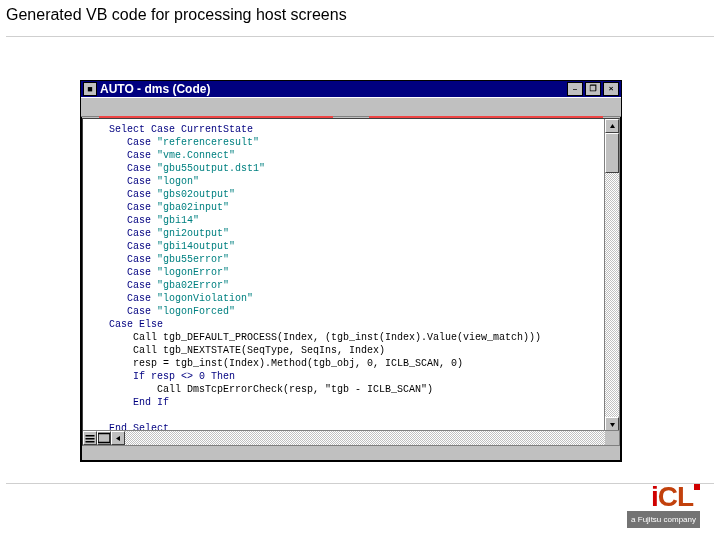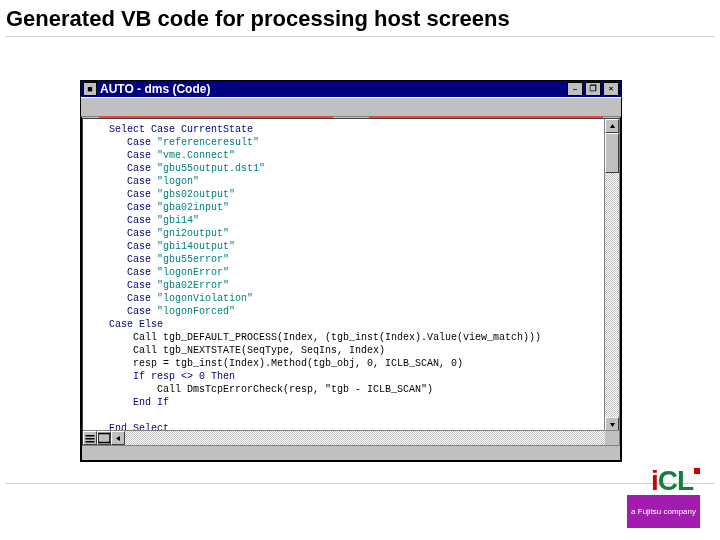--- a/index.html
+++ b/index.html
@@ -1,17 +1,17 @@
 <!DOCTYPE html>
 <html><head>
 <meta charset="utf-8">
 <style>
   html,body{margin:0;padding:0;width:720px;height:540px;background:#fff;font-family:Arial,Helvetica,sans-serif;overflow:hidden}
   .slide{width:720px;height:540px;position:relative}
-  .title{position:absolute;left:6px;top:6px;font-size:22px;font-weight:bold;color:#000}
+  .title{position:absolute;left:6px;top:6px;font-size:16px;font-weight:normal;color:#000}
   .rule{position:absolute;left:6px;top:36px;width:708px;height:1px;background:#cfcfcf}
   .win{position:absolute;left:80px;top:80px;width:540px;height:380px;border:1px solid #000;background:#c0c0c0;box-shadow:0 0 0 1px #000 inset;font-size:10px}
   
   .tbar{height:16px;background:#000080;color:#fff;display:flex;align-items:center;padding:0 2px}
   .tbar .sys{width:12px;height:12px;background:#c0c0c0;border:1px solid #000;margin-right:3px;display:flex;align-items:center;justify-content:center}
   .tbar .sys span{font-size:9px;color:#000;line-height:1}
   .tbar .cap{flex:1;font-size:12px;font-weight:bold}
   .tbar .btn{width:14px;height:12px;background:#c0c0c0;border:1px solid #000;margin-left:2px;display:flex;align-items:center;justify-content:center;font-size:8px;color:#000;font-weight:bold;line-height:1}
   
   .drow{display:flex;height:18px;background:#c0c0c0;border-top:1px solid #fff;border-bottom:1px solid #808080}
@@ -35,23 +35,23 @@
   .vscroll .vtrack{position:absolute;top:14px;bottom:14px;left:0;right:0;background:repeating-conic-gradient(#c0c0c0 0% 25%,#fff 0% 50%) 50% / 2px 2px}
   .vthumb{position:absolute;left:0;width:100%;height:40px;top:14px;background:#c0c0c0;border:1px solid #fff;border-right-color:#404040;border-bottom-color:#404040;box-sizing:border-box}
   .hscroll .spacer{flex:1;background:repeating-conic-gradient(#c0c0c0 0% 25%,#fff 0% 50%) 50% / 2px 2px}
   .hscroll .minibtn{width:14px;height:14px;background:#c0c0c0;border:1px solid #fff;border-right-color:#404040;border-bottom-color:#404040;box-sizing:border-box;display:flex;align-items:center;justify-content:center}
   .corner{position:absolute;right:0;bottom:0;width:14px;height:14px;background:#c0c0c0}
   
   .foot-rule{position:absolute;left:6px;bottom:56px;width:708px;height:1px;background:#cfcfcf}
   .logo{position:absolute;right:20px;bottom:12px;display:flex;flex-direction:column;align-items:flex-end}
   .logo .icl{font-family:Arial;font-weight:900;font-size:28px;letter-spacing:-1px;display:flex;align-items:flex-start}
   .logo .i{color:#d00000}
-  .logo .cl{color:#15803d}
+  .logo .cl{color:#c2410c}
   .logo .dot{width:6px;height:6px;background:#d00000;margin-left:1px;margin-top:3px}
-  .logo .tag{background:#a21caf;color:#fff;font-size:8px;padding:12px 4px;margin-top:-2px}
+  .logo .tag{background:#737373;color:#fff;font-size:8px;padding:4px 4px;margin-top:-2px}
 </style>
 </head>
 <body>
 
 <div class="slide">
   <div class="title">Generated VB code for processing host screens</div>
   <div class="rule"></div>
 
   <div class="win">
 

